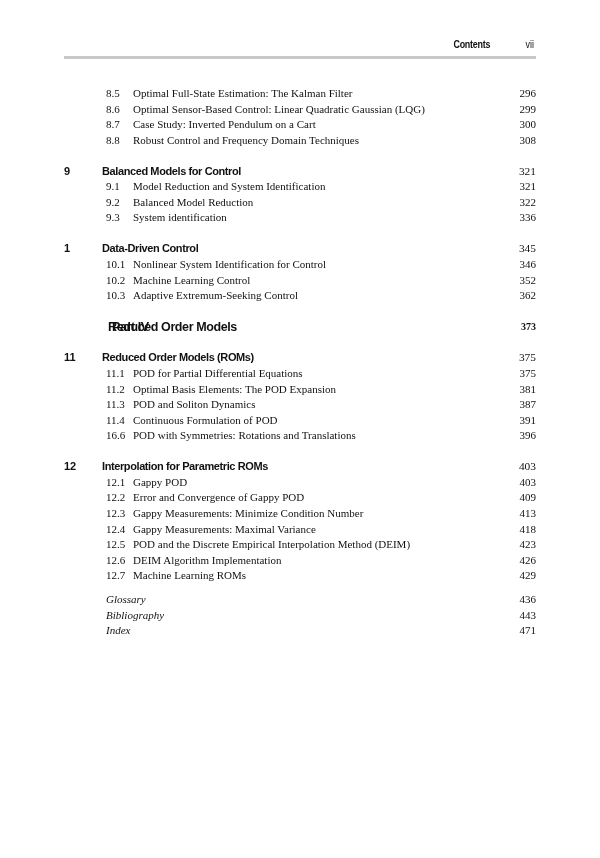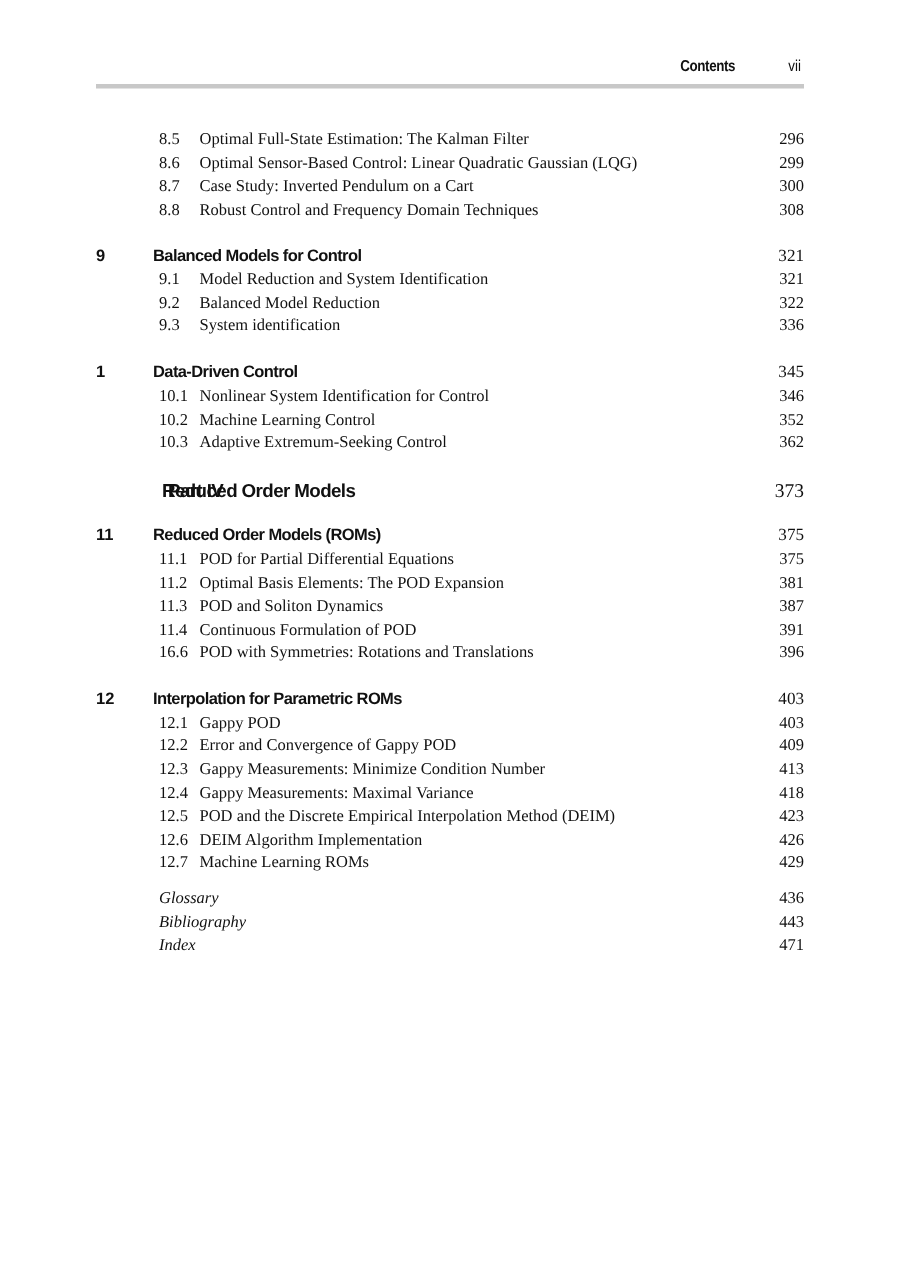--- a/index.html
+++ b/index.html
@@ -13,21 +13,21 @@
   .row .pnum { position: absolute; right: 0; top: 0; }
   .sec .num { position: absolute; left: 42px; }
   .sec .txt { position: absolute; left: 69px; }
   .chap { font-family: "Liberation Sans", sans-serif; font-weight: bold; font-size: 11px; }
   .chap .num { position: absolute; left: 0; }
   .chap .txt { position: absolute; left: 38px; letter-spacing: -0.4px; }
   .chap .pnum { font-family: "Liberation Serif", serif; font-weight: normal; font-size: 11.4px; }
   .part { font-family: "Liberation Sans", sans-serif; font-weight: bold; font-size: 12.5px; height: 16px; line-height: 16px; letter-spacing: -0.4px; }
   .part .num { position: absolute; left: 0; padding-left: 48px; }
   .part .txt { position: absolute; left: 44px; text-align: center; }
-  .part .pnum { font-family: "Liberation Serif", serif; font-weight: normal; font-size: 13px; letter-spacing: 0; }
+  .part .pnum { font-family: "Liberation Serif", serif; font-weight: bold; font-size: 10px; letter-spacing: 0; }
   .back .txt { position: absolute; left: 42px; font-style: italic; }
   .gap { height: 15.3px; }
 </style>
 </head>
 <body>
 
 <div class="header">
   <span class="title">Contents</span>
   <span class="pg">vii</span>
 </div>

